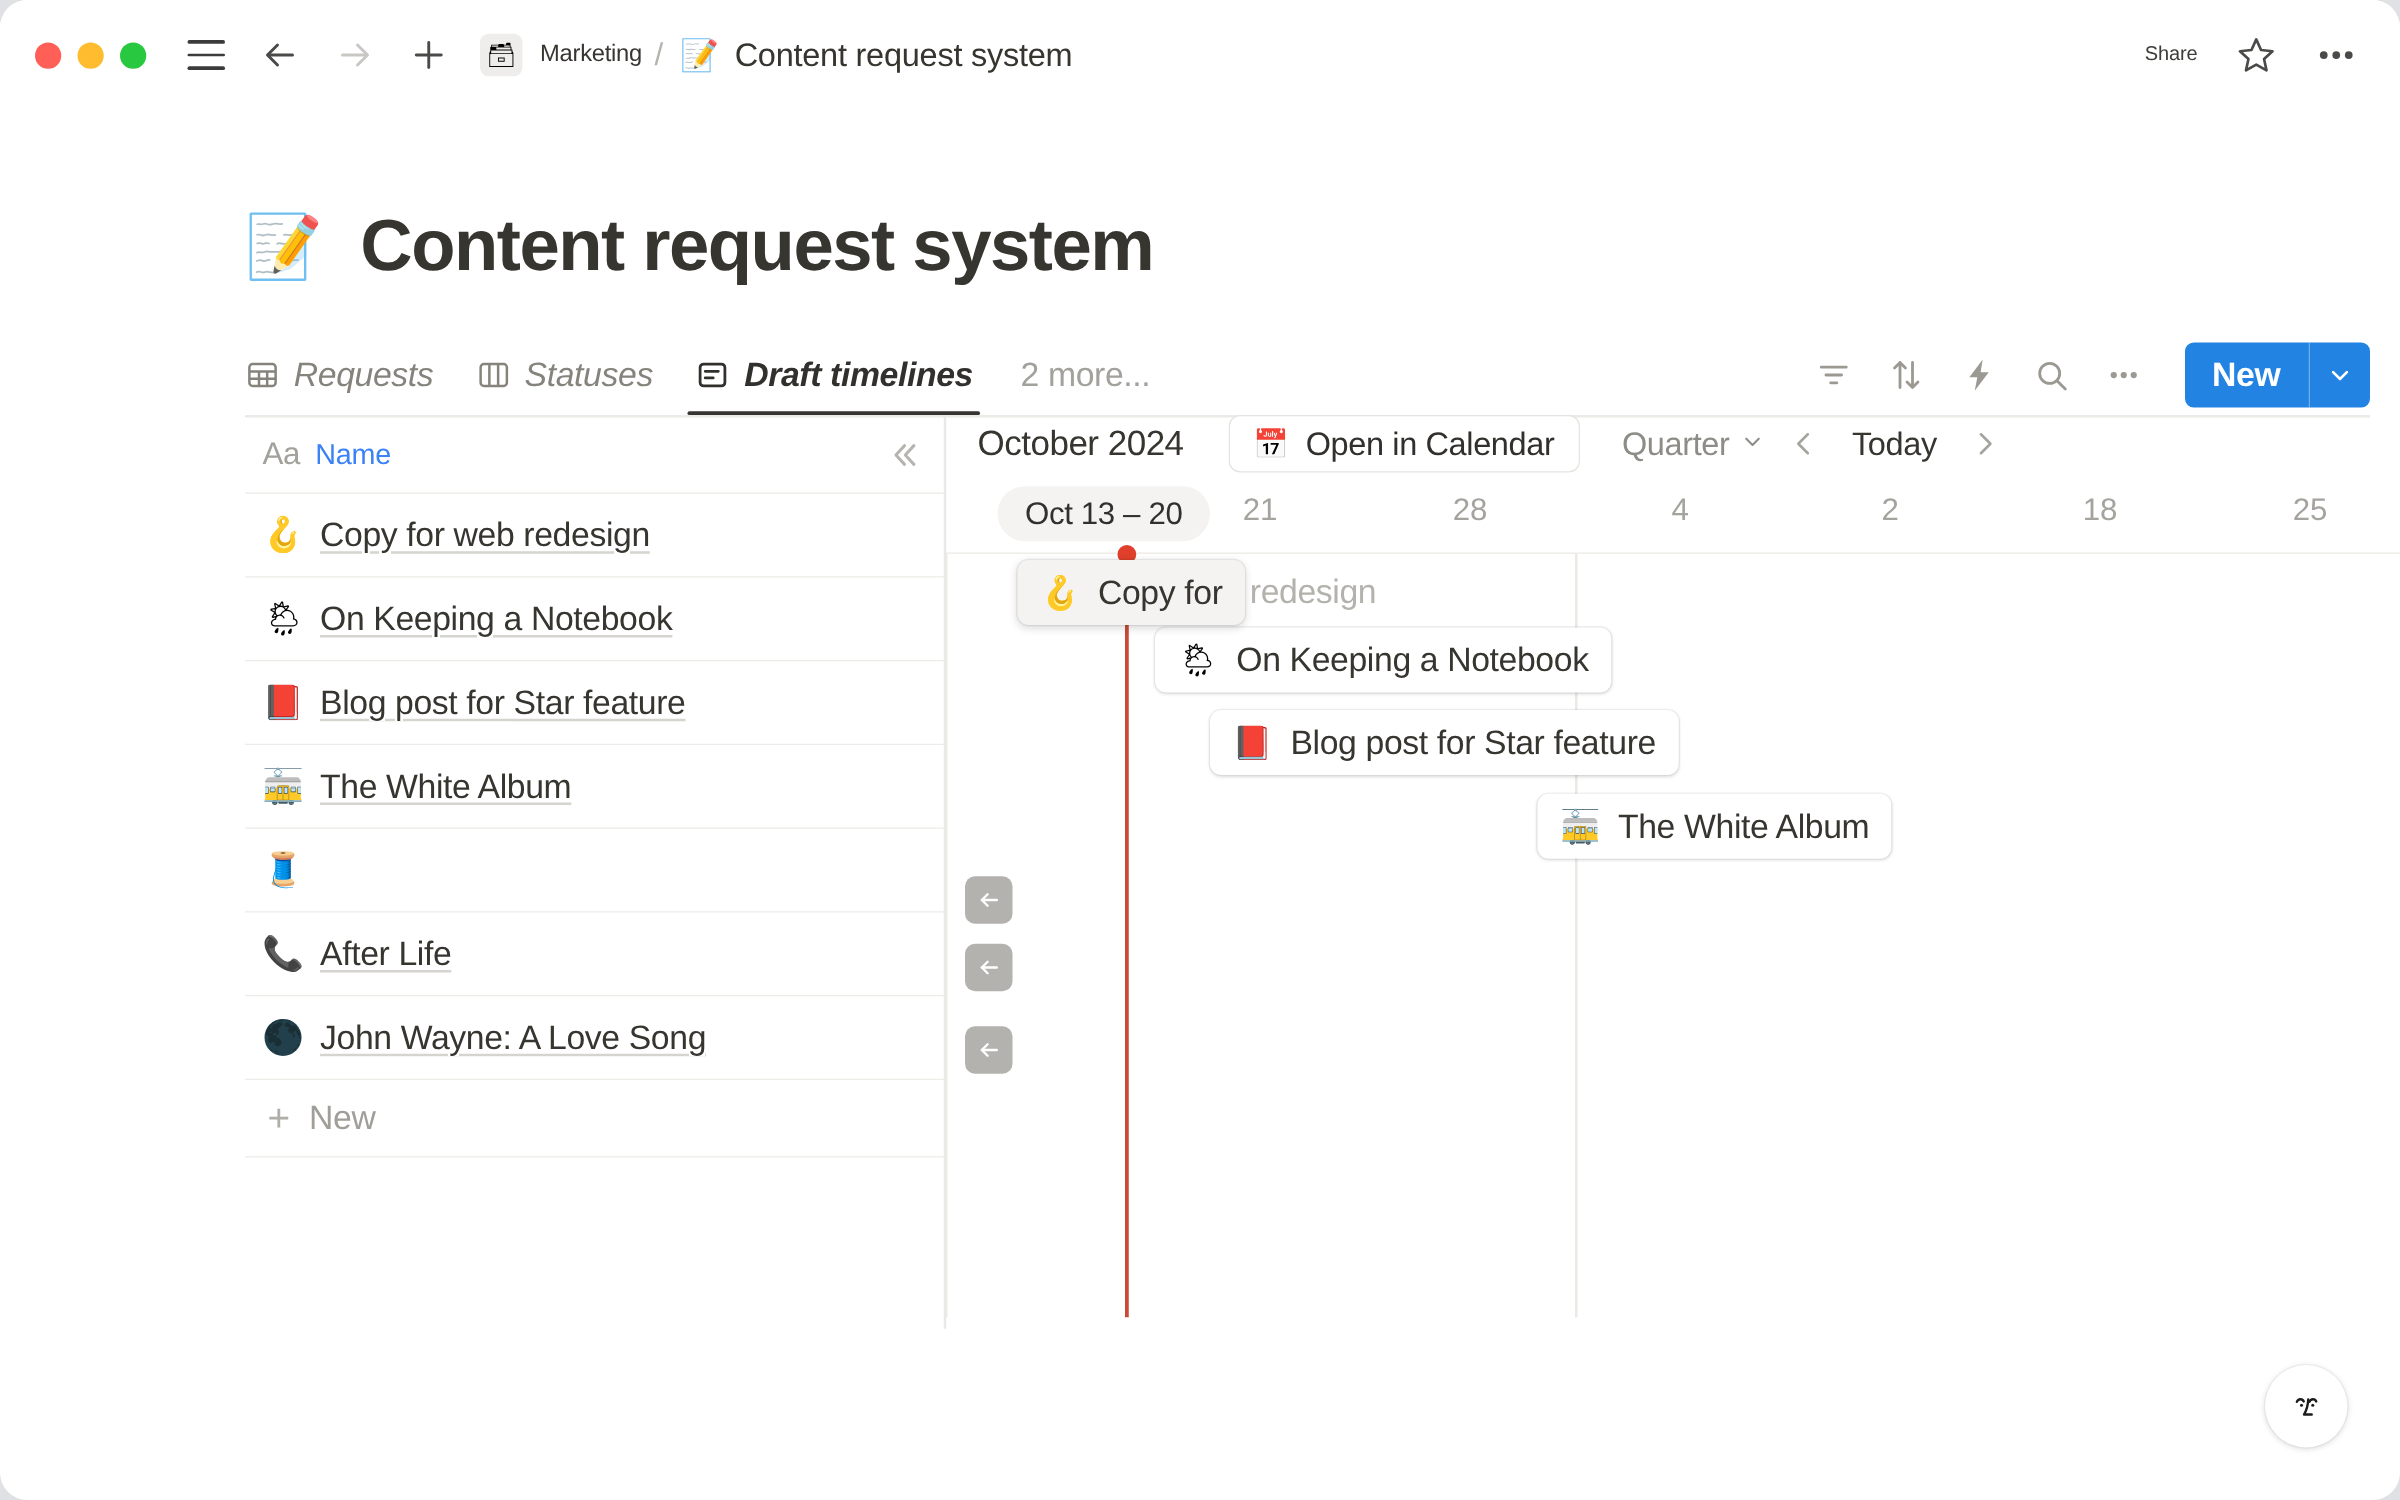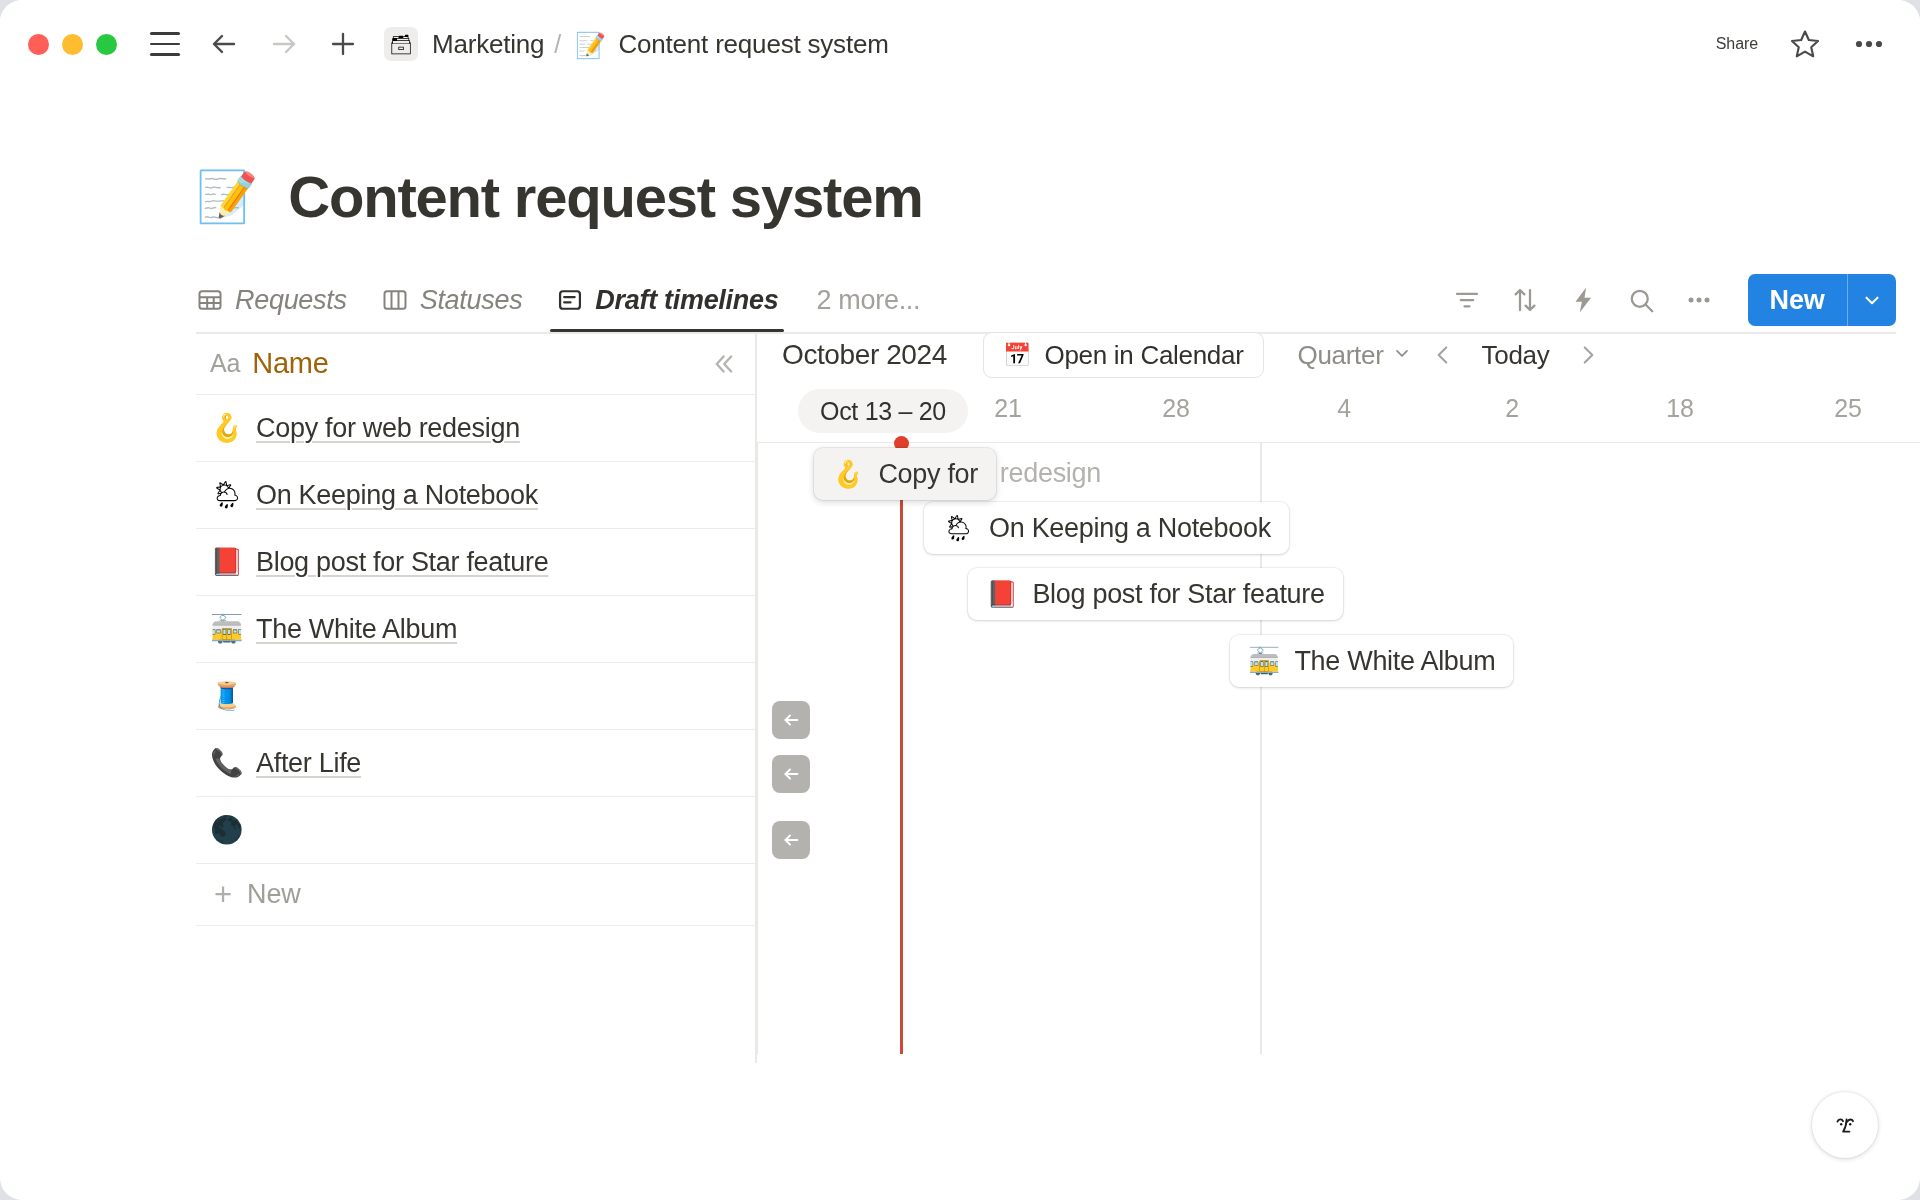--- a/index.html
+++ b/index.html
@@ -67,21 +67,21 @@
     width: 34px; height: 34px;
     border-radius: 7px;
     background: #eeedec;
     display: flex; align-items: center; justify-content: center;
     cursor: pointer;
   }
   .crumb-icon-box .glyph { font-size: 19px; line-height: 1; }
 
   .crumb {
     margin-left: 14px;
-    font-size: 26px;
+    font-size: 19px;
     color: #37352f;
     letter-spacing: -0.2px;
     cursor: pointer;
     white-space: nowrap;
   }
   .crumb-sep {
     margin: 0 10px;
     font-size: 25px;
     color: #b5b3ae;
   }
@@ -243,22 +243,22 @@
     padding-left: 14px;
     border-bottom: 1.5px solid #eceae6;
   }
   .name-head .aa {
     font-size: 25px;
     color: #a3a19b;
     letter-spacing: -0.2px;
   }
   .name-head .hdr {
     margin-left: 12px;
-    font-size: 29px;
-    color: #a16207;
+    font-size: 23px;
+    color: #3b82f6;
     letter-spacing: -0.2px;
   }
   .name-row {
     height: 67px;
     display: flex;
     align-items: center;
     padding-left: 14px;
     border-bottom: 1.5px solid #eeece8;
     cursor: pointer;
   }
@@ -634,20 +634,21 @@
     </div>
     <div class="name-row">
       <span class="emo">🧵</span>
     </div>
     <div class="name-row">
       <span class="emo">📞</span>
       <span class="nm">After Life</span>
     </div>
     <div class="name-row">
       <span class="emo">🌑</span>
+      <span class="nm">John Wayne: A Love Song</span>
     </div>
 
     <div class="name-new">
       <span class="plus">+</span>
       <span class="lbl">New</span>
     </div>
   </div>
 
   <div id="split-line"></div>
 

